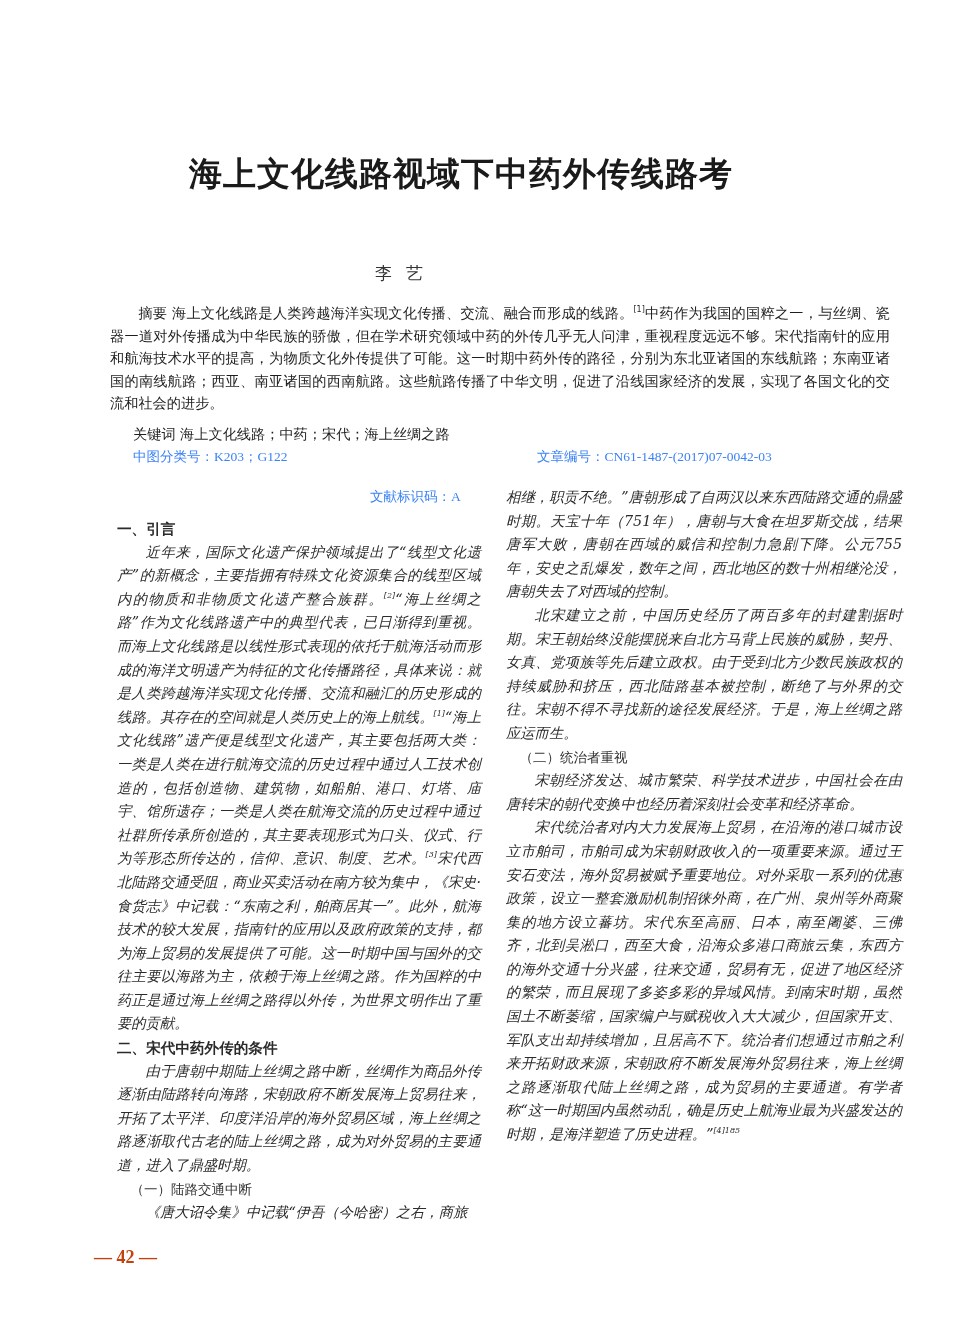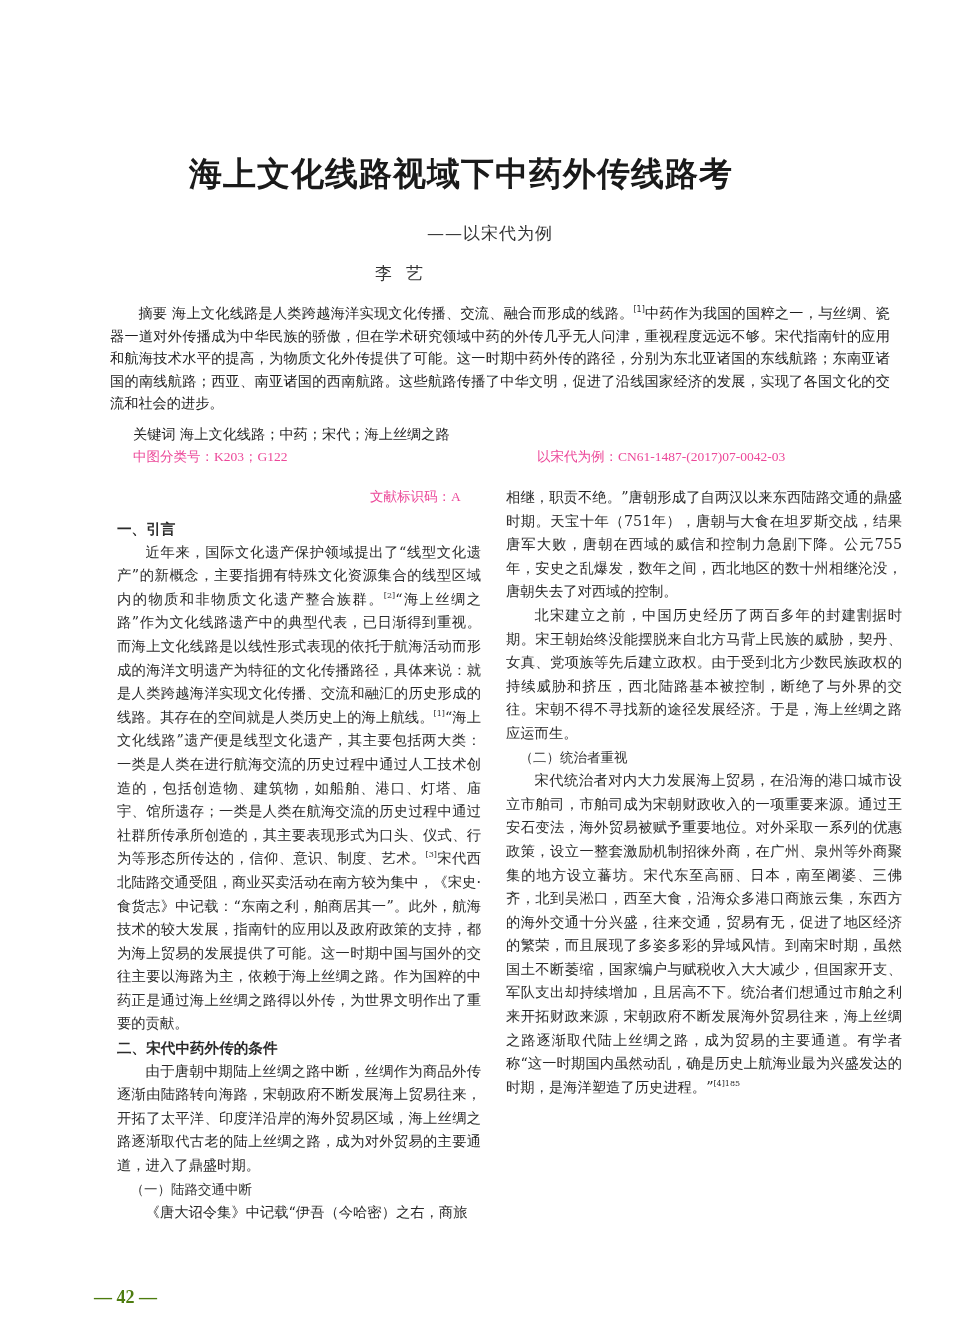--- a/index.html
+++ b/index.html
@@ -21,77 +21,77 @@
     position: absolute; left: 110px; width: 780px; top: 294px;
     font-family: "DejaVu Sans", sans-serif; font-size: 14.2px; line-height: 22.6px; color: #1e1e1e;
     text-indent: 2em; text-align: justify; margin-top: 8px;
   }
   .abstract sup, .col sup { font-size: 8px; vertical-align: super; line-height: 0; }
   .keywords {
     position: absolute; left: 133px; top: 425px;
     font-family: "DejaVu Sans", sans-serif; font-size: 14.2px; color: #1e1e1e;
   }
   .meta-row {
-    position: absolute; top: 448px; font-family: "DejaVu Sans", sans-serif; font-size: 13.5px; color: #ec4899;
+    position: absolute; top: 448px; font-family: "DejaVu Sans", sans-serif; font-size: 13.5px; color: #3b82f6;
   }
   .meta-row .num { font-family: "Liberation Serif", serif; }
   .col {
     position: absolute; top: 486px;
     font-family: "DejaVu Serif", serif; font-size: 14.3px; line-height: 23.6px; color: #2b2b2b; text-align: justify;
   }
   .col.left { left: 117px; width: 364px; margin-top: 31px; }
   .col.right { left: 506px; width: 396px; }
-  .col p { margin: 0; text-indent: 2em; }
+  .col p { margin: 0; text-indent: 2em; font-style: italic; }
   .col p.noindent { text-indent: 0; }
   .col h2 { margin: 0; font-family: "DejaVu Sans", sans-serif; font-weight: bold; font-size: 14.6px; line-height: 23.6px; padding-left: 0; }
   .col h3 { margin: 0; font-family: "DejaVu Serif", serif; font-weight: normal; font-size: 13.5px; line-height: 23.6px; padding-left: 1em; color: #333; }
   .page-number {
     position: absolute; left: 94px; top: 1247px;
-    font-family: "Liberation Serif", serif; font-size: 18px; font-weight: bold; color: #4d7c0f; margin-top: 40px;
+    font-family: "Liberation Serif", serif; font-size: 18px; font-weight: bold; color: #c2410c;
   }
 </style>
 </head>
 <body>
 
 <div class="page">
 
   <div class="title">海上文化线路视域下中药外传线路考</div>
-  <div class="subtitle">——以宋代为例</div>
   <div class="author">李艺</div>
 
   <div class="abstract">
     <span>摘要</span>
     <span>海上文化线路是人类跨越海洋实现文化传播、交流、融合而形成的线路。</span><sup>[1]</sup><span>中药作为我国的国粹之一，与丝绸、瓷器一道对外传播成为中华民族的骄傲，但在学术研究领域中药的外传几乎无人问津，重视程度远远不够。宋代指南针的应用和航海技术水平的提高，为物质文化外传提供了可能。这一时期中药外传的路径，分别为东北亚诸国的东线航路；东南亚诸国的南线航路；西亚、南亚诸国的西南航路。这些航路传播了中华文明，促进了沿线国家经济的发展，实现了各国文化的交流和社会的进步。</span>
   </div>
 
   <div class="keywords">
     <span>关键词</span>
     <span>海上文化线路；中药；宋代；海上丝绸之路</span>
   </div>
 
   <div class="meta-row" style="left:133px;">
     <span>中图分类号：</span><span class="num">K203；G122</span>
   </div>
   <div class="meta-row" style="left:370px;margin-top:40px;">
     <span>文献标识码：</span><span class="num">A</span>
   </div>
   <div class="meta-row" style="left:537px;">
-    <span>以宋代为例：</span><span class="num">CN61-1487-(2017)07-0042-03</span>
+    <span>文章编号：</span><span class="num">CN61-1487-(2017)07-0042-03</span>
   </div>
 
   <div class="col left">
     <h2>一、引言</h2>
     <p><span>近年来，国际文化遗产保护领域提出了“线型文化遗产”的新概念，主要指拥有特殊文化资源集合的线型区域内的物质和非物质文化遗产整合族群。</span><sup>[2]</sup><span>“海上丝绸之路”作为文化线路遗产中的典型代表，已日渐得到重视。而海上文化线路是以线性形式表现的依托于航海活动而形成的海洋文明遗产为特征的文化传播路径，具体来说：就是人类跨越海洋实现文化传播、交流和融汇的历史形成的线路。其存在的空间就是人类历史上的海上航线。</span><sup>[1]</sup><span>“海上文化线路”遗产便是线型文化遗产，其主要包括两大类：一类是人类在进行航海交流的历史过程中通过人工技术创造的，包括创造物、建筑物，如船舶、港口、灯塔、庙宇、馆所遗存；一类是人类在航海交流的历史过程中通过社群所传承所创造的，其主要表现形式为口头、仪式、行为等形态所传达的，信仰、意识、制度、艺术。</span><sup>[3]</sup><span>宋代西北陆路交通受阻，商业买卖活动在南方较为集中，《宋史·食货志》中记载：“东南之利，舶商居其一”。此外，航海技术的较大发展，指南针的应用以及政府政策的支持，都为海上贸易的发展提供了可能。这一时期中国与国外的交往主要以海路为主，依赖于海上丝绸之路。作为国粹的中药正是通过海上丝绸之路得以外传，为世界文明作出了重要的贡献。</span></p>
     <h2>二、宋代中药外传的条件</h2>
     <p>由于唐朝中期陆上丝绸之路中断，丝绸作为商品外传逐渐由陆路转向海路，宋朝政府不断发展海上贸易往来，开拓了太平洋、印度洋沿岸的海外贸易区域，海上丝绸之路逐渐取代古老的陆上丝绸之路，成为对外贸易的主要通道，进入了鼎盛时期。</p>
     <h3>（一）陆路交通中断</h3>
     <p>《唐大诏令集》中记载“伊吾（今哈密）之右，商旅</p>
   </div>
 
   <div class="col right">
     <p class="noindent">相继，职贡不绝。”唐朝形成了自两汉以来东西陆路交通的鼎盛时期。天宝十年（751年），唐朝与大食在坦罗斯交战，结果唐军大败，唐朝在西域的威信和控制力急剧下降。公元755年，安史之乱爆发，数年之间，西北地区的数十州相继沦没，唐朝失去了对西域的控制。</p>
     <p>北宋建立之前，中国历史经历了两百多年的封建割据时期。宋王朝始终没能摆脱来自北方马背上民族的威胁，契丹、女真、党项族等先后建立政权。由于受到北方少数民族政权的持续威胁和挤压，西北陆路基本被控制，断绝了与外界的交往。宋朝不得不寻找新的途径发展经济。于是，海上丝绸之路应运而生。</p>
     <h3>（二）统治者重视</h3>
+    <p>宋朝经济发达、城市繁荣、科学技术进步，中国社会在由唐转宋的朝代变换中也经历着深刻社会变革和经济革命。</p>
     <p><span>宋代统治者对内大力发展海上贸易，在沿海的港口城市设立市舶司，市舶司成为宋朝财政收入的一项重要来源。通过王安石变法，海外贸易被赋予重要地位。对外采取一系列的优惠政策，设立一整套激励机制招徕外商，在广州、泉州等外商聚集的地方设立蕃坊。宋代东至高丽、日本，南至阇婆、三佛齐，北到吴淞口，西至大食，沿海众多港口商旅云集，东西方的海外交通十分兴盛，往来交通，贸易有无，促进了地区经济的繁荣，而且展现了多姿多彩的异域风情。到南宋时期，虽然国土不断萎缩，国家编户与赋税收入大大减少，但国家开支、军队支出却持续增加，且居高不下。统治者们想通过市舶之利来开拓财政来源，宋朝政府不断发展海外贸易往来，海上丝绸之路逐渐取代陆上丝绸之路，成为贸易的主要通道。有学者称“这一时期国内虽然动乱，确是历史上航海业最为兴盛发达的时期，是海洋塑造了历史进程。”</span><sup>[4]185</sup></p>
   </div>
 
   <div class="page-number">— 42 —</div>
 </div>
 
 </body></html>

